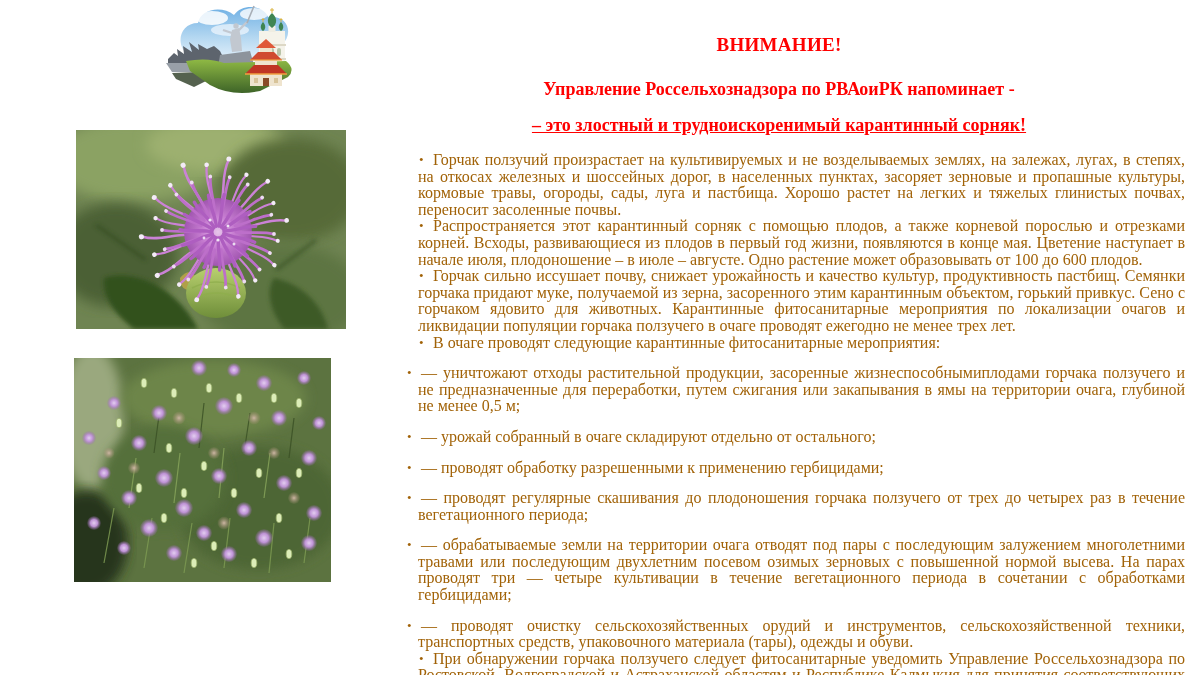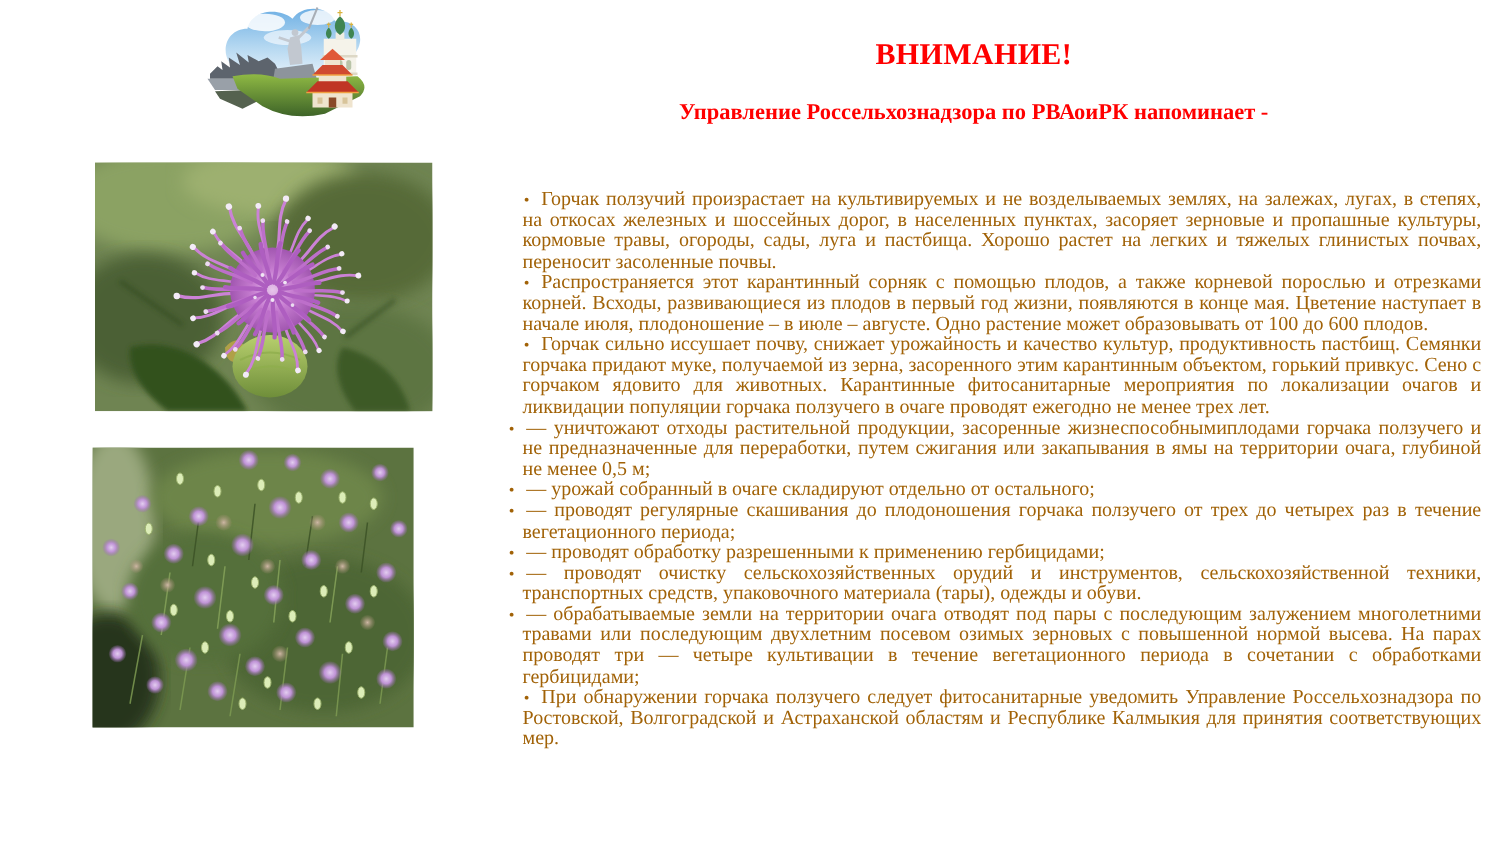--- a/index.html
+++ b/index.html
@@ -13,36 +13,36 @@
   .emblem { position:absolute; left:162px; top:3px; width:142px; height:104px; }
   
   .photo { position:absolute; display:block; }
   .photo-flower { left:76px; top:130px; width:270px; height:199px; }
   .photo-field  { left:74px; top:358px; width:257px; height:224px; }
   
   .header {
     position:absolute; left:373px; top:33px; width:812px;
     text-align:center; color:#FF0000; font-weight:bold;
   }
-  .h-attention { font-size:24px; line-height:23px; letter-spacing:0.3px; }
+  .h-attention { font-size:19px; line-height:23px; letter-spacing:0.3px; }
   .h-reminder  { font-size:18px; line-height:21px; margin-top:23px; }
   .h-weed      { font-size:18px; line-height:21px; text-decoration:underline; margin-top:1px; }
   .h-warning   { font-size:18px; line-height:21px; text-decoration:underline; margin-top:15px; }
   
   .body-list {
     position:absolute; left:403px; top:152px; width:782px;
     list-style:none; color:#a16207;
     font-size:16px; line-height:16.6px; text-align:justify;
   }
   .body-list li { position:relative; padding-left:15px; }
   .body-list li::before {
     content:"\2022"; position:absolute; left:1px; top:0px; font-size:13px;
   }
   .body-list li.ind  { text-indent:15px; }
-  .body-list li.dash { text-indent:3px; }
+  .body-list li.dash { text-indent:3px;margin-top:14px; }
 </style>
 </head>
 <body>
 
 <div class="page">
 
   <svg class="emblem" viewBox="0 0 142 104" aria-hidden="true">
     <defs>
       <linearGradient id="skyG" x1="0" y1="0" x2="0" y2="1">
         <stop offset="0" stop-color="#6fb0e4"></stop>
@@ -304,28 +304,30 @@
         <circle cx="235" cy="185" r="8"></circle>
       <circle cx="100" cy="195" r="8"></circle>
         <circle cx="155" cy="196" r="8"></circle>
         <circle cx="50" cy="190" r="7"></circle>
     </g>
   </svg>
 
   <div class="header">
     <div class="h-attention">ВНИМАНИЕ!</div>
     <div class="h-reminder">Управление Россельхознадзора по РВАоиРК напоминает -</div>
+    <div class="h-warning">– это злостный и трудноискоренимый карантинный сорняк!</div>
   </div>
 
   <ul class="body-list">
     <li class="ind">Горчак ползучий произрастает на культивируемых и не возделываемых землях, на залежах, лугах, в степях, на откосах железных и шоссейных дорог, в населенных пунктах, засоряет зерновые и пропашные культуры, кормовые травы, огороды, сады, луга и пастбища. Хорошо растет на легких и тяжелых глинистых почвах, переносит засоленные почвы.</li>
     <li class="ind">Распространяется этот карантинный сорняк с помощью плодов, а также корневой порослью и отрезками корней. Всходы, развивающиеся из плодов в первый год жизни, появляются в конце мая. Цветение наступает в начале июля, плодоношение – в июле – августе. Одно растение может образовывать от 100 до 600 плодов.</li>
     <li class="ind">Горчак сильно иссушает почву, снижает урожайность и качество культур, продуктивность пастбищ. Семянки горчака придают муке, получаемой из зерна, засоренного этим карантинным объектом, горький привкус. Сено с горчаком ядовито для животных. Карантинные фитосанитарные мероприятия по локализации очагов и ликвидации популяции горчака ползучего в очаге проводят ежегодно не менее трех лет.</li>
+    <li class="ind">В очаге проводят следующие карантинные фитосанитарные мероприятия:</li>
     <li class="dash">— уничтожают отходы растительной продукции, засоренные жизнеспособнымиплодами горчака ползучего и не предназначенные для переработки, путем сжигания или закапывания в ямы на территории очага, глубиной не менее 0,5 м;</li>
     <li class="dash">— урожай собранный в очаге складируют отдельно от остального;</li>
+    <li class="dash">— проводят обработку разрешенными к применению гербицидами;</li>
     <li class="dash">— проводят регулярные скашивания до плодоношения горчака ползучего от трех до четырех раз в течение вегетационного периода;</li>
-    <li class="dash">— проводят обработку разрешенными к применению гербицидами;</li>
+    <li class="dash">— обрабатываемые земли на территории очага отводят под пары с последующим залужением многолетними травами или последующим двухлетним посевом озимых зерновых с повышенной нормой высева. На парах проводят три — четыре культивации в течение вегетационного периода в сочетании с обработками гербицидами;</li>
     <li class="dash">— проводят очистку сельскохозяйственных орудий и инструментов, сельскохозяйственной техники, транспортных средств, упаковочного материала (тары), одежды и обуви.</li>
-    <li class="dash">— обрабатываемые земли на территории очага отводят под пары с последующим залужением многолетними травами или последующим двухлетним посевом озимых зерновых с повышенной нормой высева. На парах проводят три — четыре культивации в течение вегетационного периода в сочетании с обработками гербицидами;</li>
     <li class="ind">При обнаружении горчака ползучего следует фитосанитарные уведомить Управление Россельхознадзора по Ростовской, Волгоградской и Астраханской областям и Республике Калмыкия для принятия соответствующих мер.</li>
   </ul>
 
 </div>
 
 </body></html>

